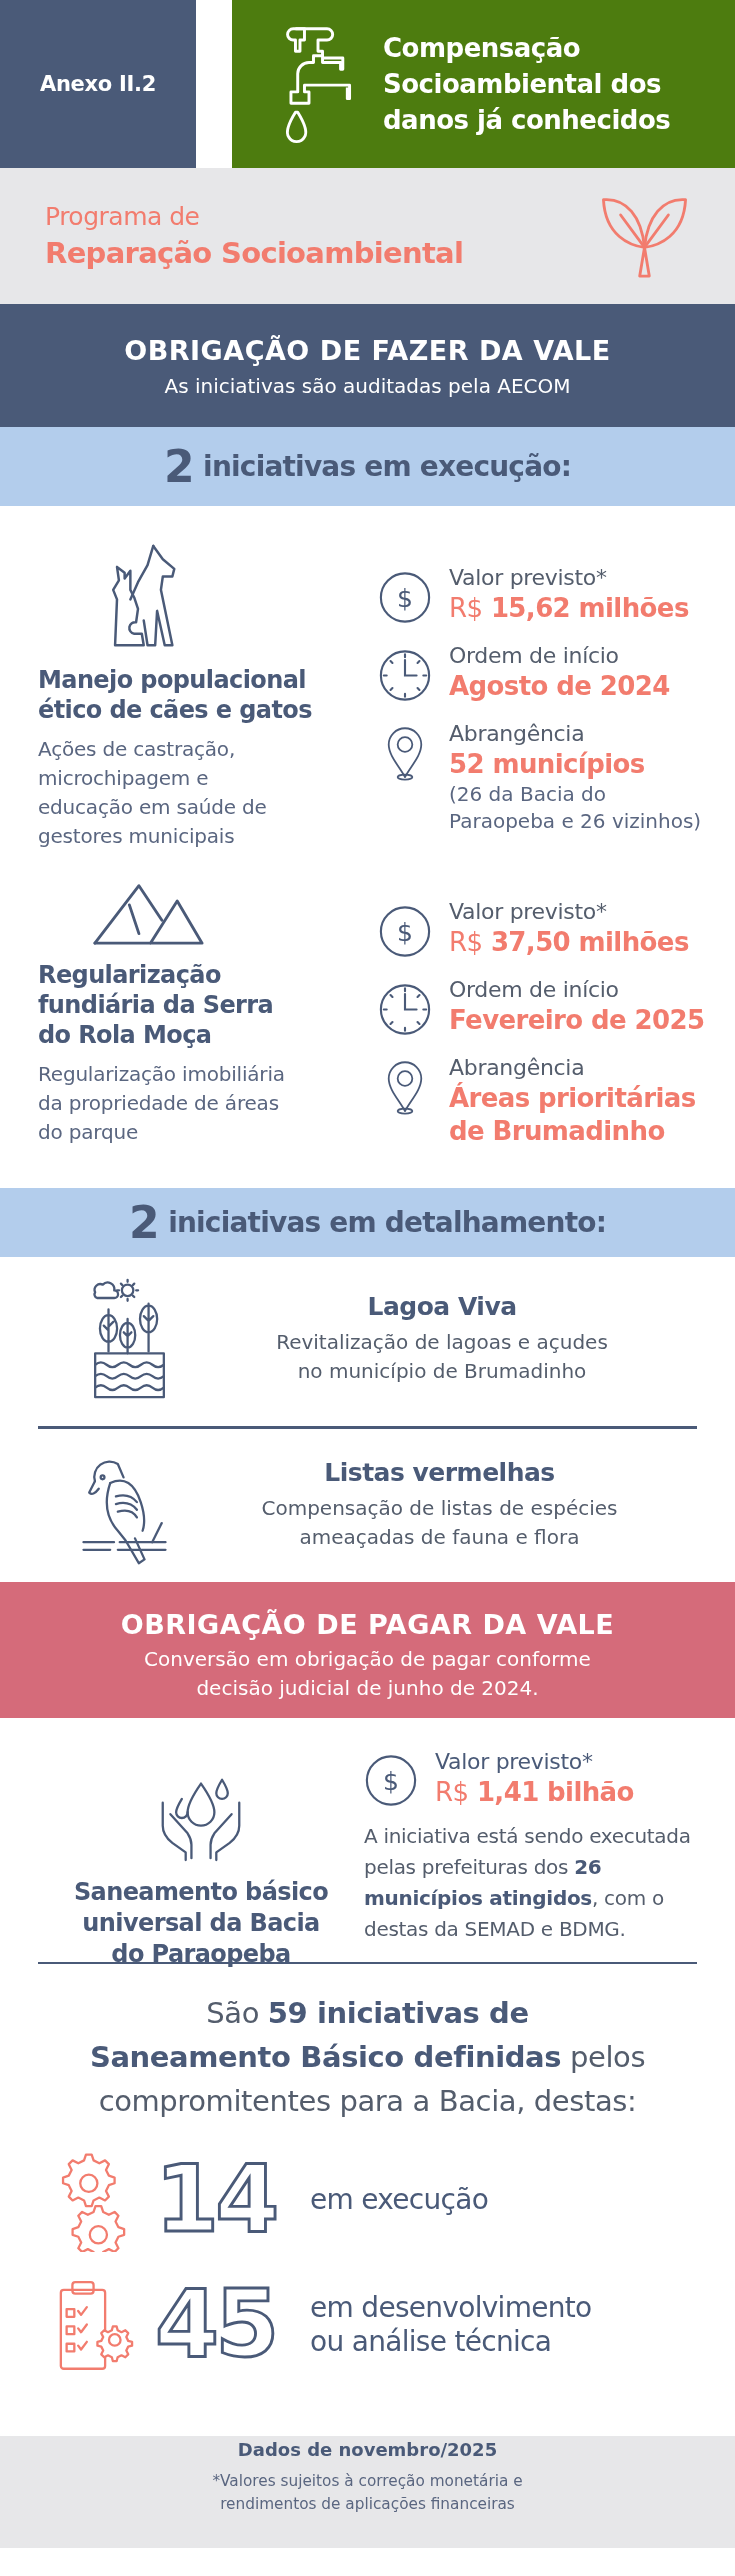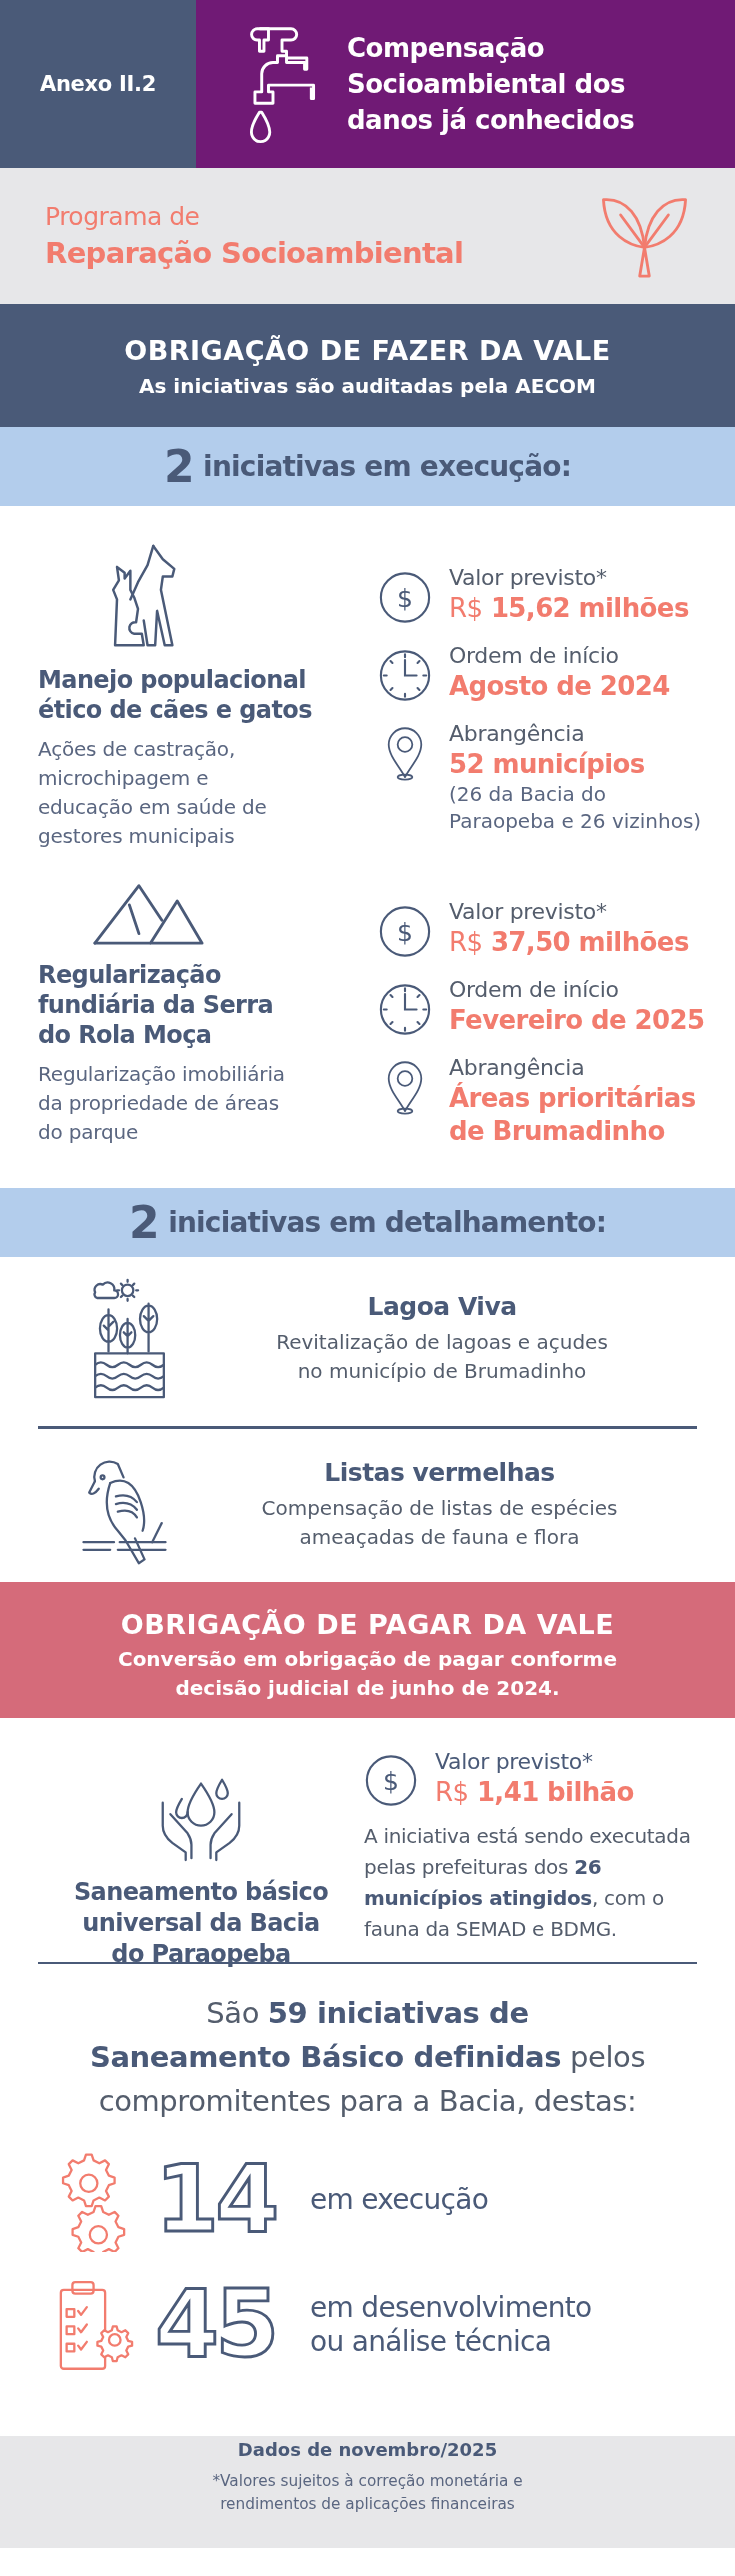--- a/index.html
+++ b/index.html
@@ -3,34 +3,34 @@
 <meta charset="utf-8">
 <style>
   * { box-sizing: border-box; margin: 0; padding: 0; }
   body { width: 735px; background: #ffffff; font-family: "DejaVu Sans", "Liberation Sans", sans-serif; color: #4a5a78; }
   .page { width: 735px; position: relative; }
 
   
   .hdr { display: flex; height: 168px; }
   .hdr-left { width: 196px; background: #4a5a78; display: flex; align-items: center; justify-content: center; }
   .hdr-left span { color: #fff; font-weight: bold; font-size: 21px; letter-spacing: -0.3px; }
-  .hdr-right { flex: 1; background: #701a75; display: flex; align-items: center; padding-left: 29px; }
+  .hdr-right { flex: 1; background: #4d7c0f; display: flex; align-items: center; padding-left: 29px; margin-left: 36px; }
   .hdr-right svg { width: 105px; height: 124px; flex-shrink: 0; }
   .hdr-title { color: #fff; font-weight: bold; font-size: 26px; line-height: 36px; margin-left: 17px; letter-spacing: -0.5px; }
 
   
   .prog { background: #e7e7e9; height: 136px; display: flex; align-items: center; justify-content: space-between; padding: 0 38px 0 45px; }
   .prog-l1 { color: #f27c6e; font-size: 25px; letter-spacing: -0.5px; }
   .prog-l2 { color: #f27c6e; font-size: 29px; font-weight: bold; letter-spacing: -0.7px; margin-top: 5.7px; }
   .prog svg { width: 105px; height: 96px; }
 
   
   .band-dark { background: #4a5a78; height: 123px; text-align: center; color: #fff; padding-top: 31px; }
   .band-title { font-size: 27px; font-weight: bold; letter-spacing: 0.5px; }
-  .band-sub { font-size: 20px; margin-top: 7.7px; font-weight: bold; }
+  .band-sub { font-size: 20px; margin-top: 7.7px; }
   .band-light { background: #b3cdec; height: 79px; display: flex; align-items: center; justify-content: center; color: #4a5a78; font-weight: bold; }
   .band-light .num { font-size: 44px; margin-right: 9.6px; letter-spacing: -1px; }
   .band-light .txt { font-size: 28px; letter-spacing: -0.8px; }
 
   
   .init { display: flex; padding: 0 0 0 38px; position: relative; }
   .init-left { width: 316px; }
   .init-left .icon-wrap { display: flex; justify-content: center; width: 220px; }
   .init-title { font-size: 24px; font-weight: bold; color: #4a5a78; line-height: 30px; letter-spacing: -0.6px; margin-top: 13.4px; }
   .init-desc { font-size: 20px; color: #5a6680; line-height: 29px; margin-top: 9.6px; letter-spacing: -0.2px; }
@@ -313,21 +313,21 @@
       <div class="fact" style="margin-bottom:0;">
         <svg viewBox="0 0 56 56" fill="none" stroke="#4a5a78" stroke-width="2.2">
           <circle cx="28" cy="28" r="25"></circle>
           <text x="28" y="38" text-anchor="middle" font-size="26" fill="#4a5a78" stroke="none" font-family="DejaVu Sans, sans-serif">$</text>
         </svg>
         <div>
           <div class="fact-label" style="color:#4a5a78;">Valor previsto*</div>
           <div class="fact-value"><span class="cur">R$</span> <span>1,41 bilhão</span></div>
         </div>
       </div>
-      <div class="san-body"><span>A iniciativa está sendo executada pelas prefeituras dos </span><b>26 municípios atingidos</b><span>, com o fauna da SEMAD e BDMG.</span></div>
+      <div class="san-body"><span>A iniciativa está sendo executada pelas prefeituras dos </span><b>26 municípios atingidos</b><span>, com o destas da SEMAD e BDMG.</span></div>
     </div>
   </div>
 
   <div class="rule" style="margin-top:0;"></div>
 
   <div class="summary">
     <div><span>São </span><b>59 iniciativas de</b></div>
     <div><b>Saneamento Básico definidas</b><span> pelos</span></div>
     <div>compromitentes para a Bacia, destas:</div>
   </div>

